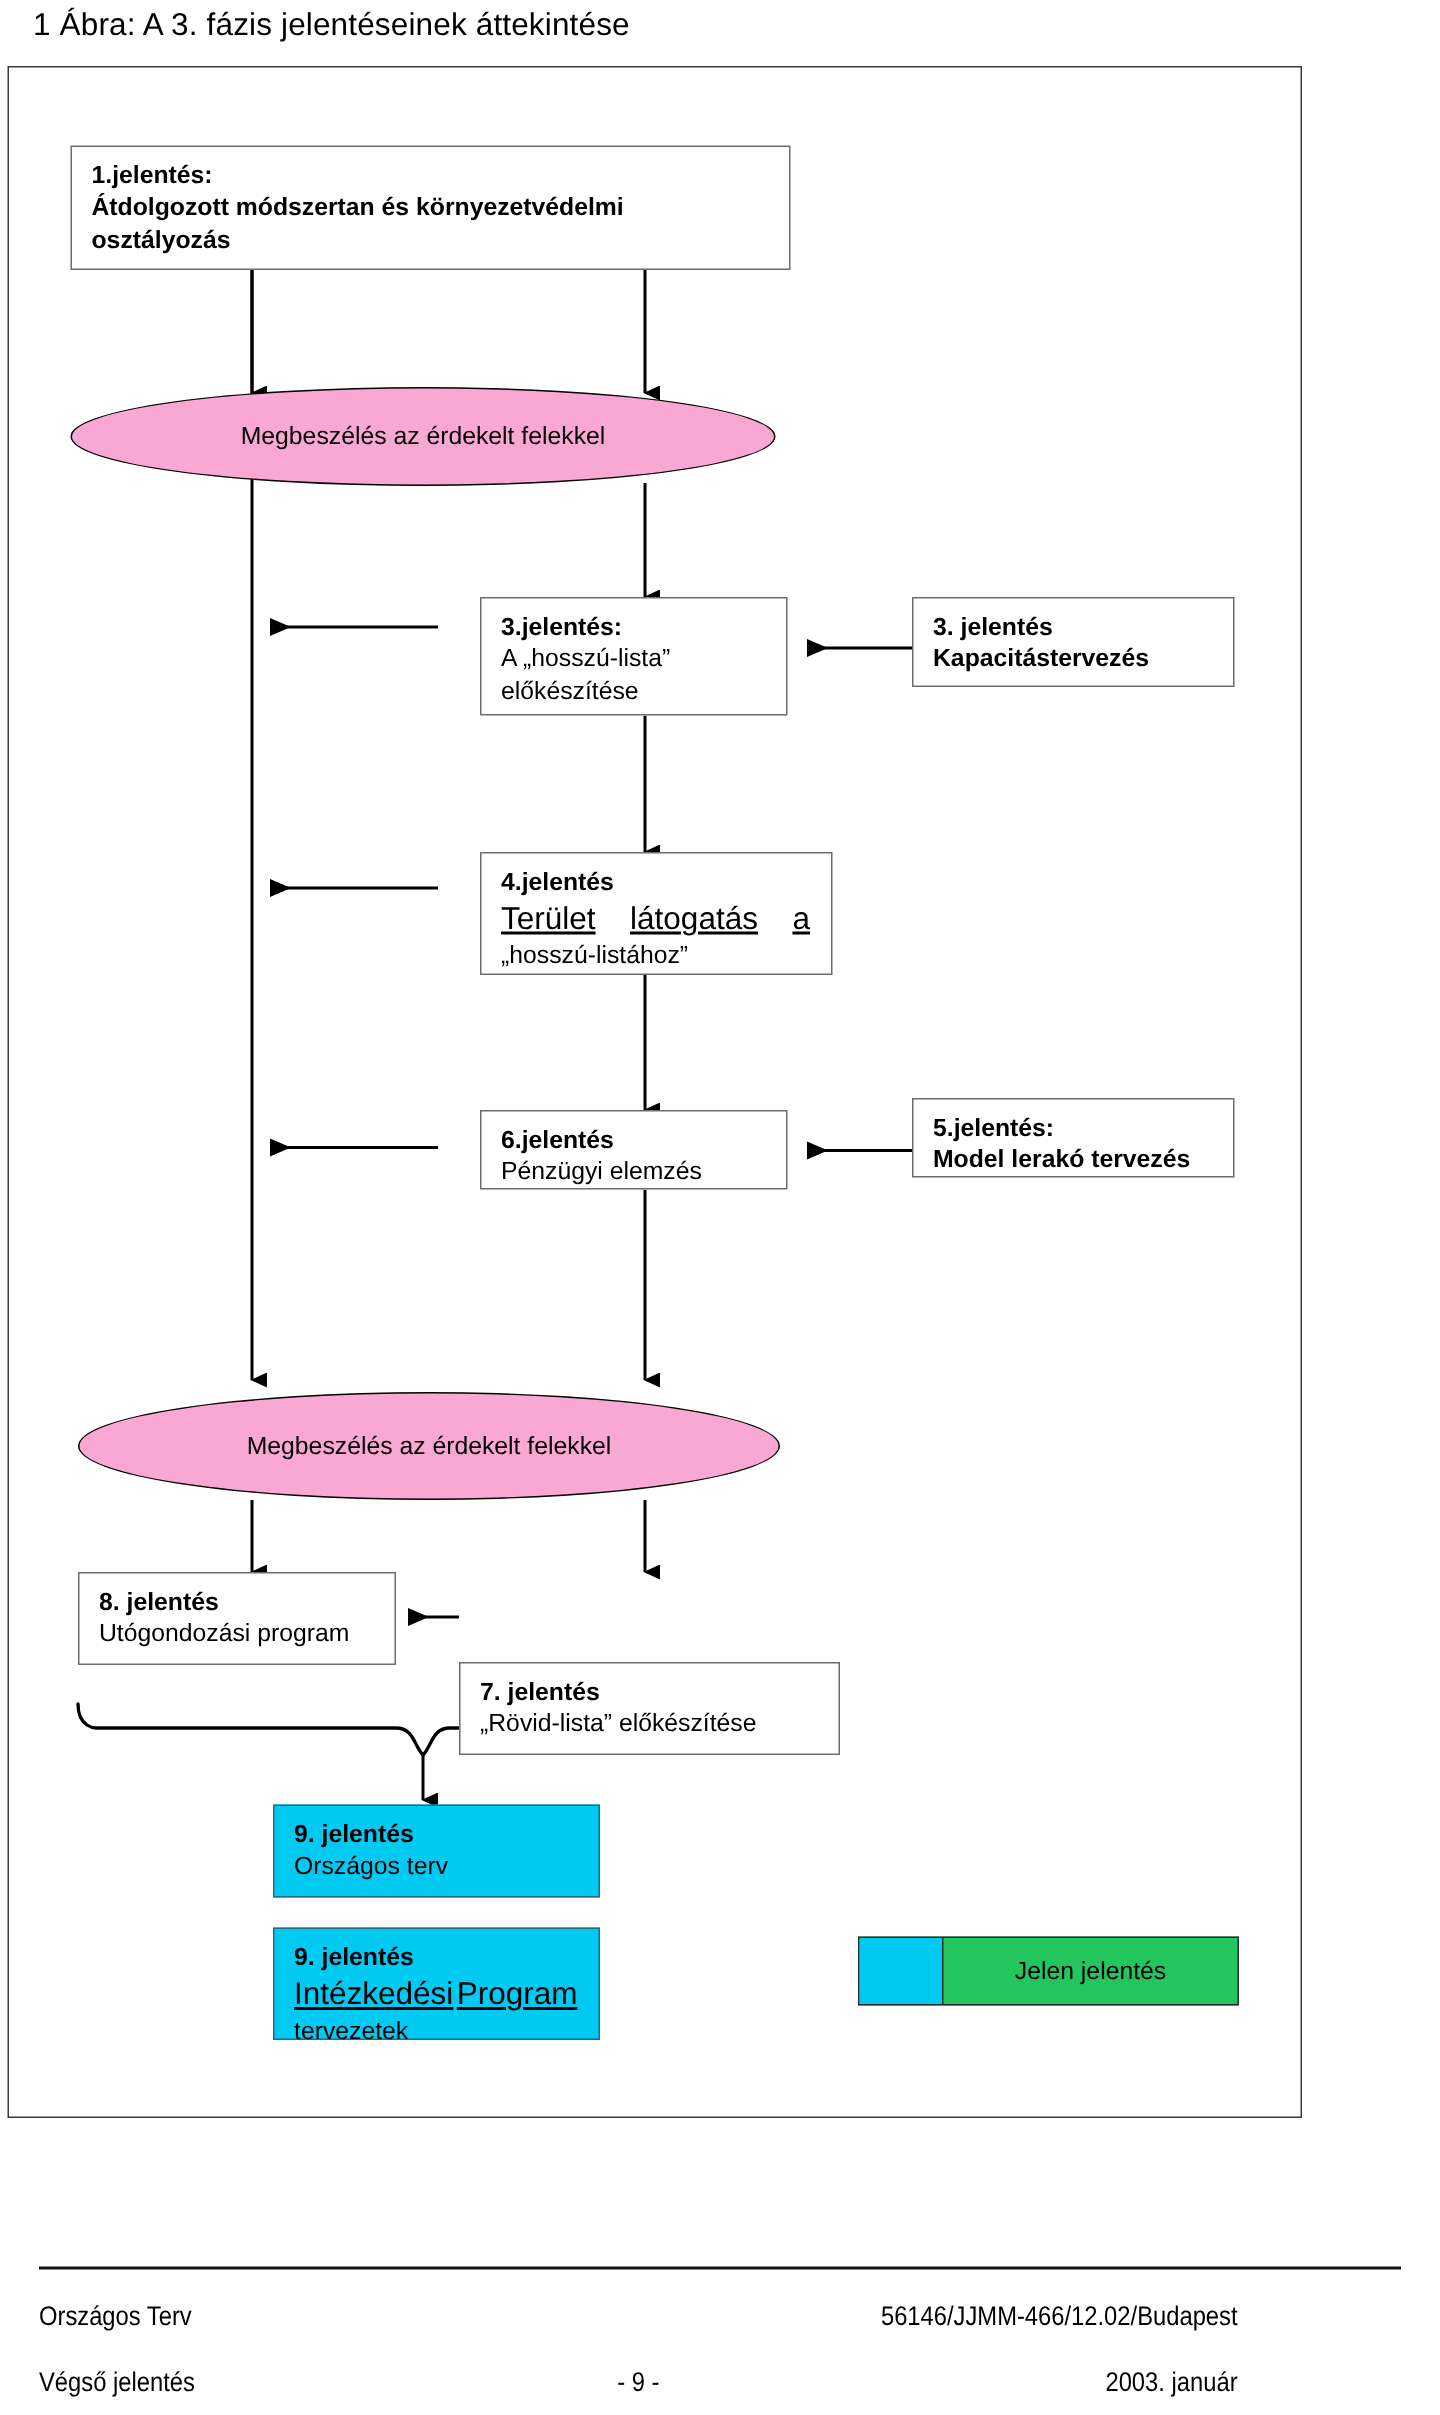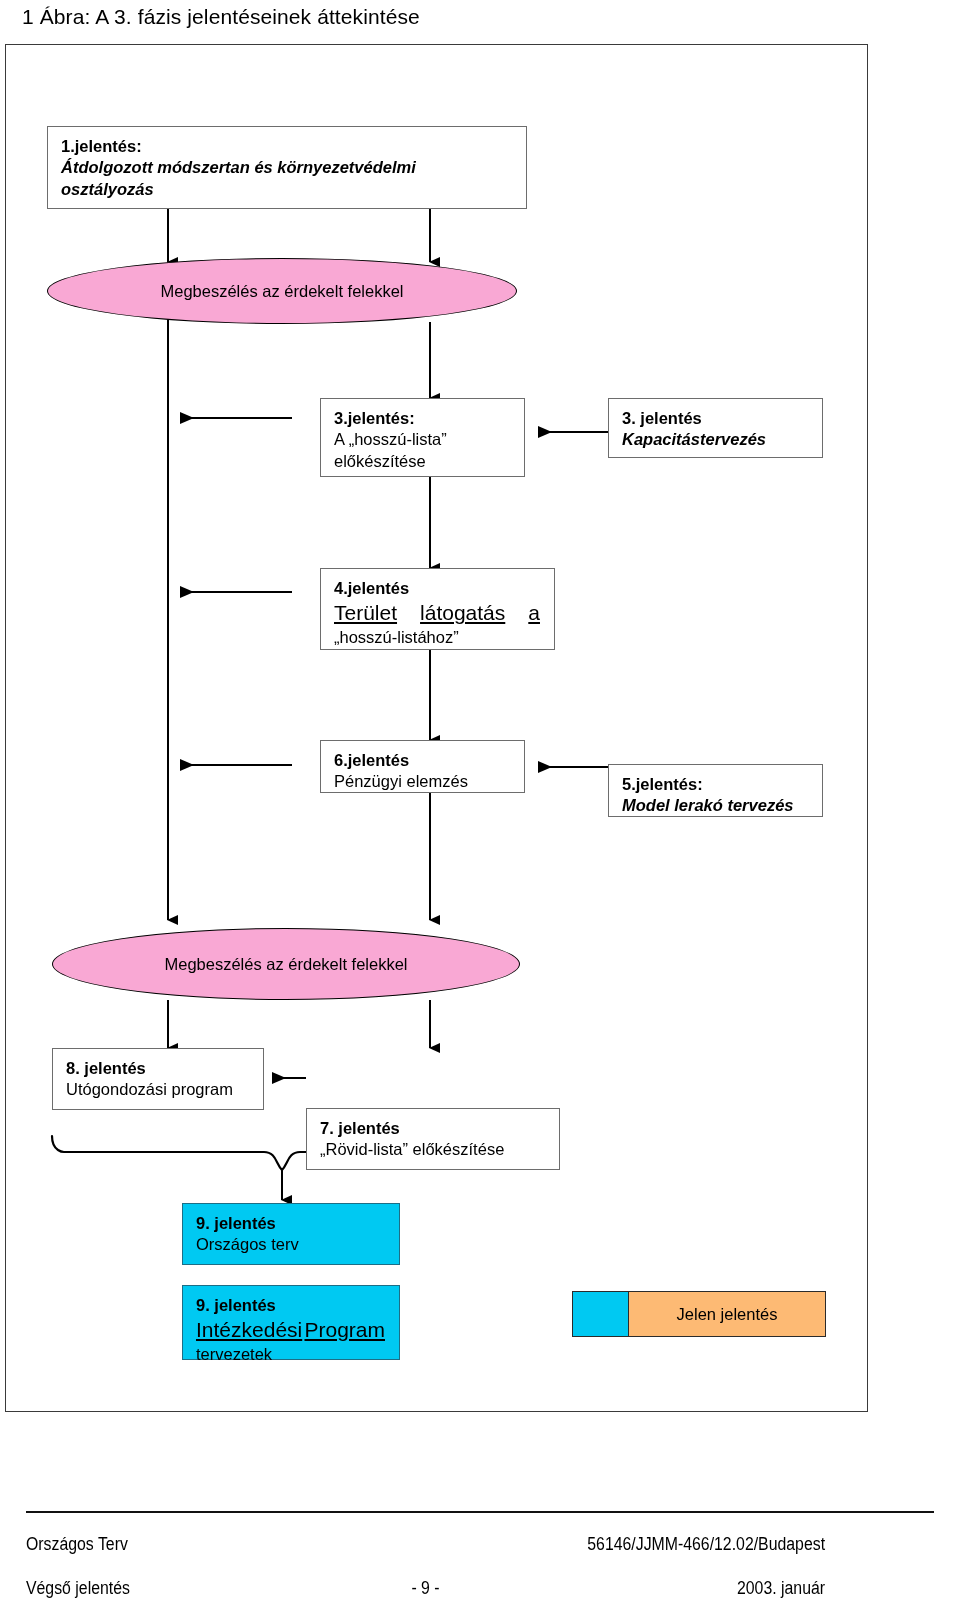--- a/index.html
+++ b/index.html
@@ -47,21 +47,21 @@
     background: #ffffff;
     padding: 9px 10px 6px 13px;
     line-height: 1.30;
   }
   .node-box .ln {
     display: block;
     font-size: 16.5px;
     white-space: nowrap;
   }
   .ln.b   { font-weight: bold; }
-  .ln.bi  { font-weight: bold; font-style: italic; }
+  .ln.bi  { font-weight: bold; }
   .ln.r   { font-weight: 400; }
 
   
   .just-line {
     display: flex;
     justify-content: space-between;
     font-size: 21px;
     font-weight: 400;
     width: 100%;
     padding-right: 4px;
@@ -98,21 +98,21 @@
     height: 1610px;
     pointer-events: none;
   }
 
   
   .legend {
     position: absolute;
     display: flex;
     align-items: stretch;
     border: 1.4px solid #2b2b2b;
-    background: #fdba74;
+    background: #22c55e;
     justify-content: flex-end;
   }
   .legend-swatch {
     width: 56px;
     background: #00c9f2;
     border-right: 1.4px solid #2b2b2b;
   }
   .legend-label {
     flex: 1;
     display: flex;
@@ -194,21 +194,21 @@
   <line x1="306" y1="1078" x2="272" y2="1078" stroke="#000" stroke-width="2" marker-end="url(#aleft)"></line>
 
   <path d="M 52,1136 C 52,1152 64,1152 64,1152
            L 264,1152 C 276,1152 276,1164 282,1170
            C 288,1164 288,1152 300,1152
            L 512,1152 C 524,1152 524,1140 524,1136" fill="none" stroke="#000" stroke-width="2.2" stroke-linecap="round"></path>
 
   <line x1="282" y1="1170" x2="282" y2="1200" stroke="#000" stroke-width="2" marker-end="url(#adown)"></line>
 </svg>
 
-<div class="node-box" style="left:47px; top:97px; width:480px; height:83px;margin-top:29px;">
+<div class="node-box" style="left:47px; top:97px; width:480px; height:83px;">
   <span class="ln b">1.jelentés:</span>
   <span class="ln bi">Átdolgozott módszertan és környezetvédelmi</span>
   <span class="ln bi">osztályozás</span>
 </div>
 
 <div class="ellipse" style="left:47px; top:258px; width:470px; height:66px;">
   <span>Megbeszélés az érdekelt felekkel</span>
 </div>
 
 <div class="node-box" style="left:320px; top:398px; width:205px; height:79px;">
@@ -230,21 +230,21 @@
     <span>a</span>
   </span>
   <span class="ln r">„hosszú-listához”</span>
 </div>
 
 <div class="node-box" style="left:320px; top:740px; width:205px; height:53px;">
   <span class="ln b">6.jelentés</span>
   <span class="ln r">Pénzügyi elemzés</span>
 </div>
 
-<div class="node-box" style="left:608px; top:764px; width:215px; height:53px;">
+<div class="node-box" style="left:608px; top:732px; width:215px; height:53px;">
   <span class="ln b">5.jelentés:</span>
   <span class="ln bi">Model lerakó tervezés</span>
 </div>
 
 <div class="ellipse" style="left:52px; top:928px; width:468px; height:72px;">
   <span>Megbeszélés az érdekelt felekkel</span>
 </div>
 
 <div class="node-box" style="left:52px; top:1048px; width:212px; height:62px;">
   <span class="ln b">8. jelentés</span>

